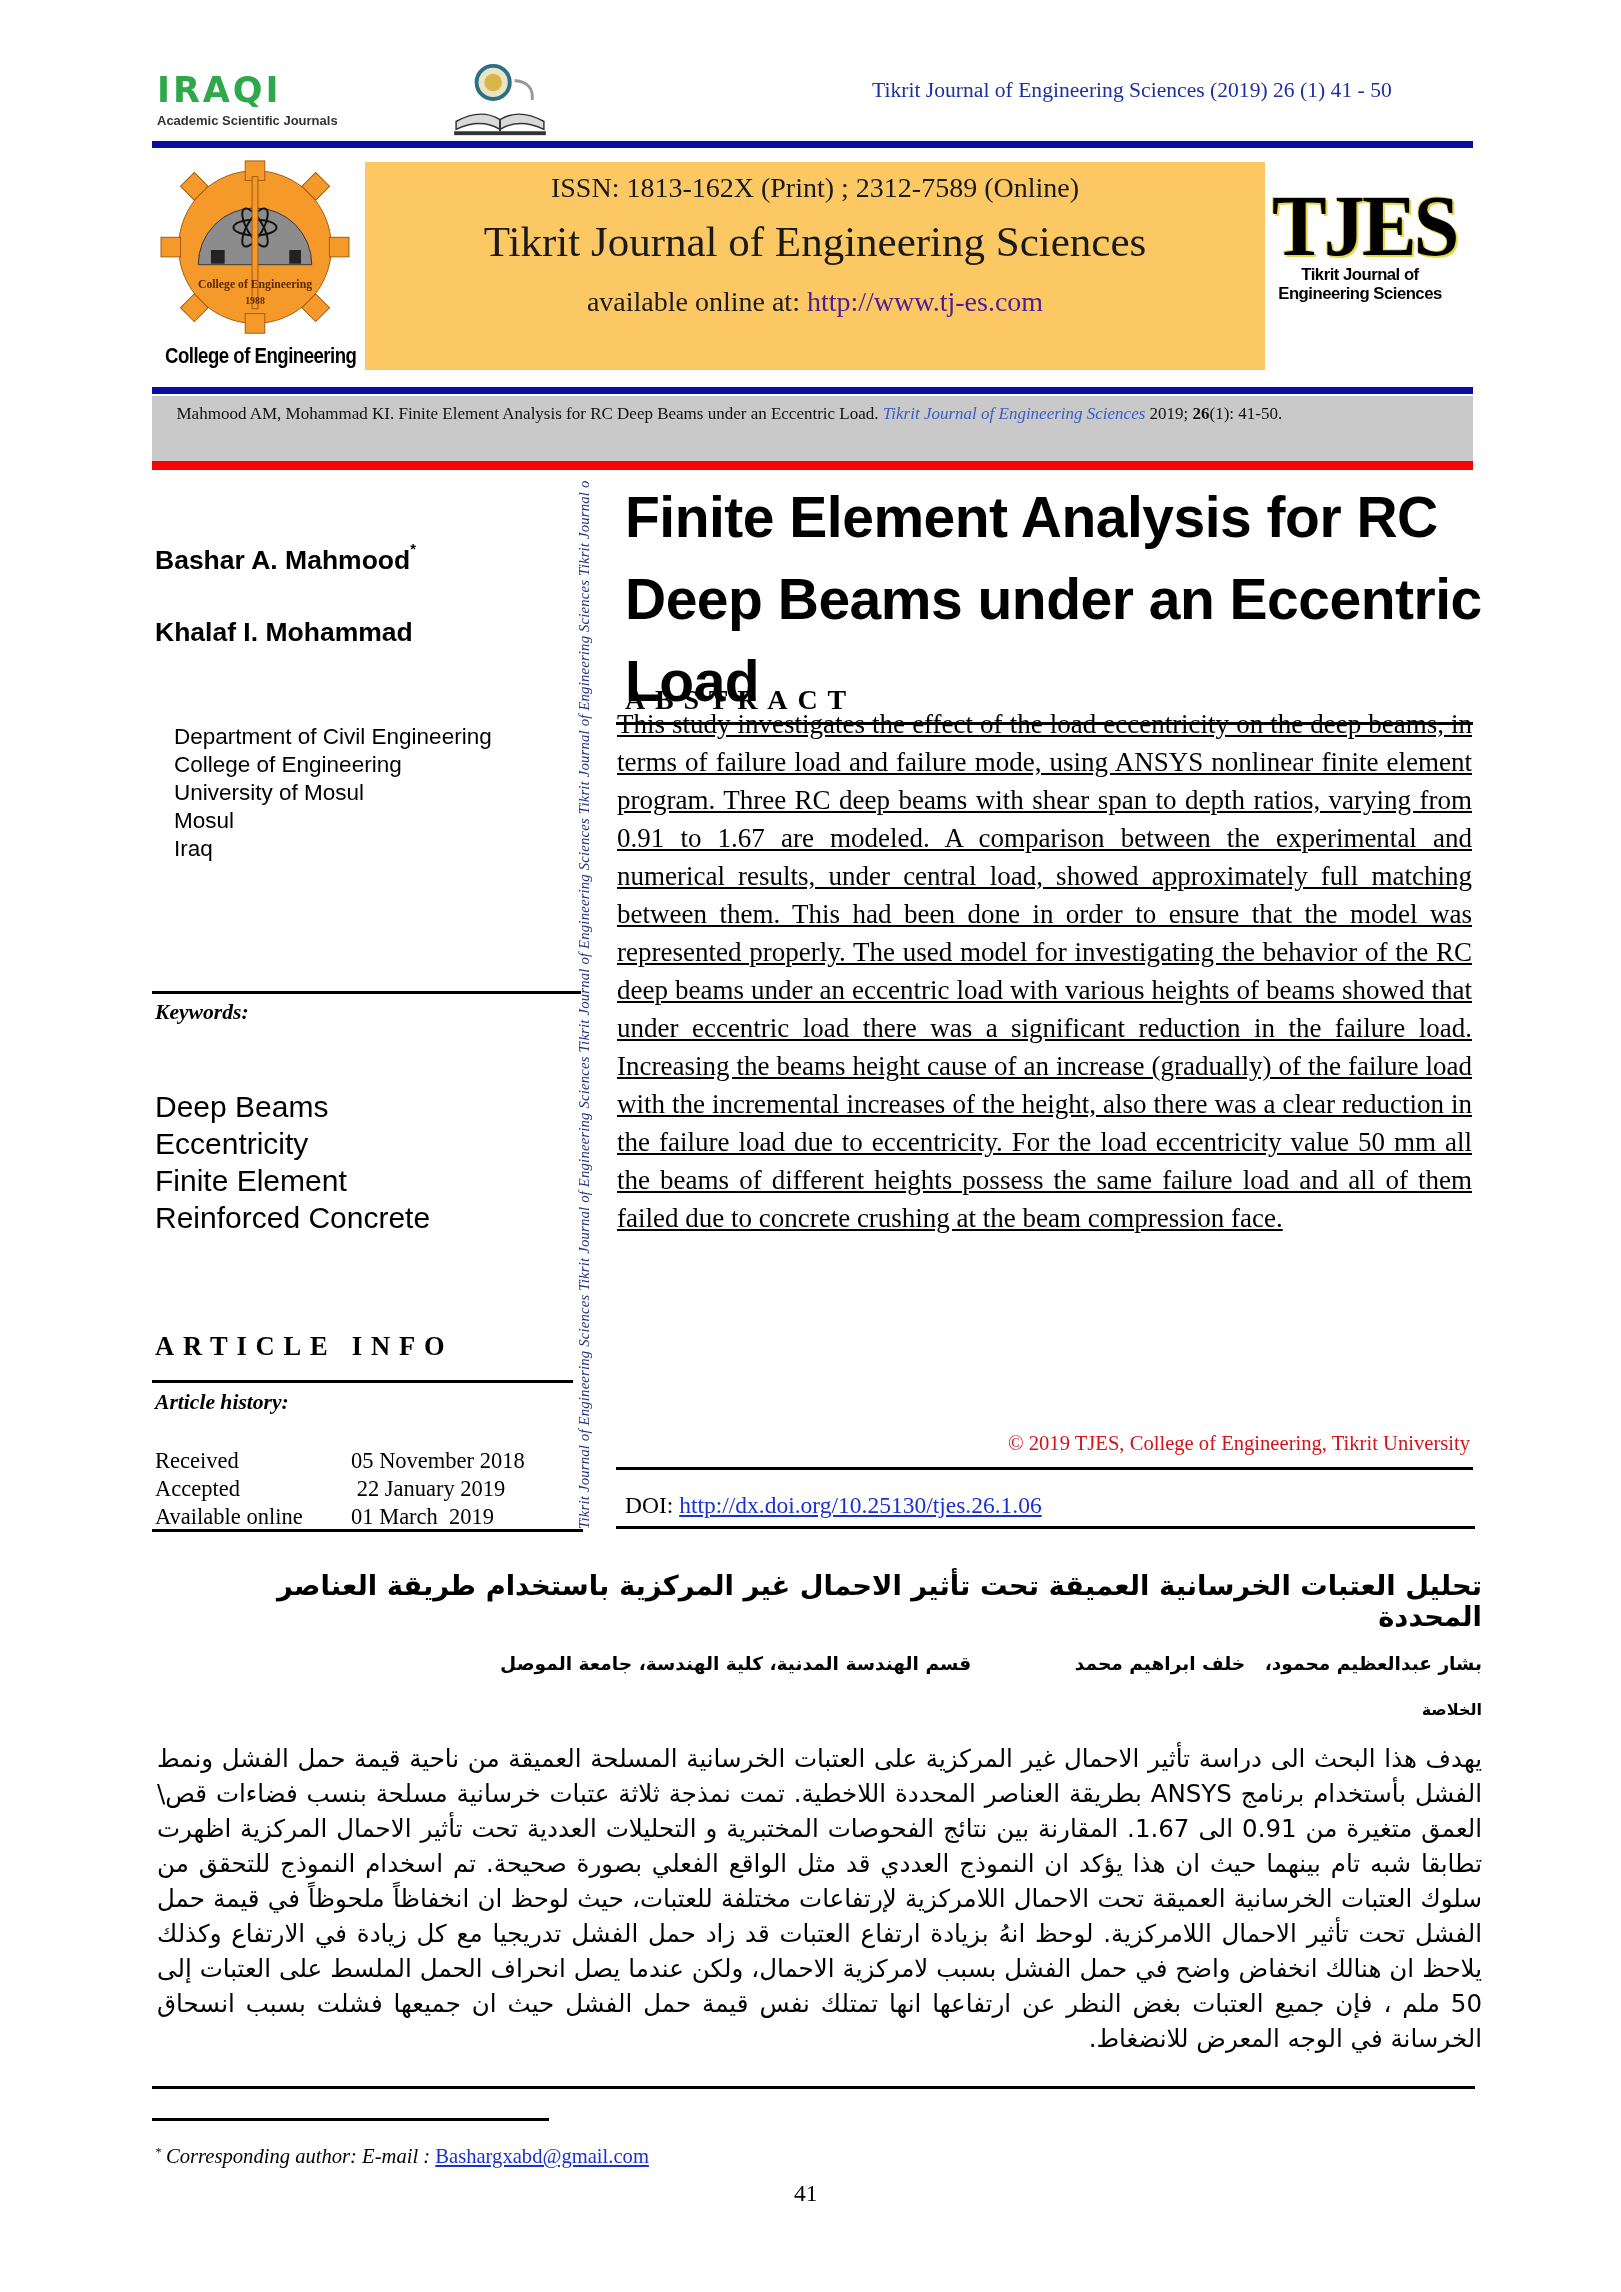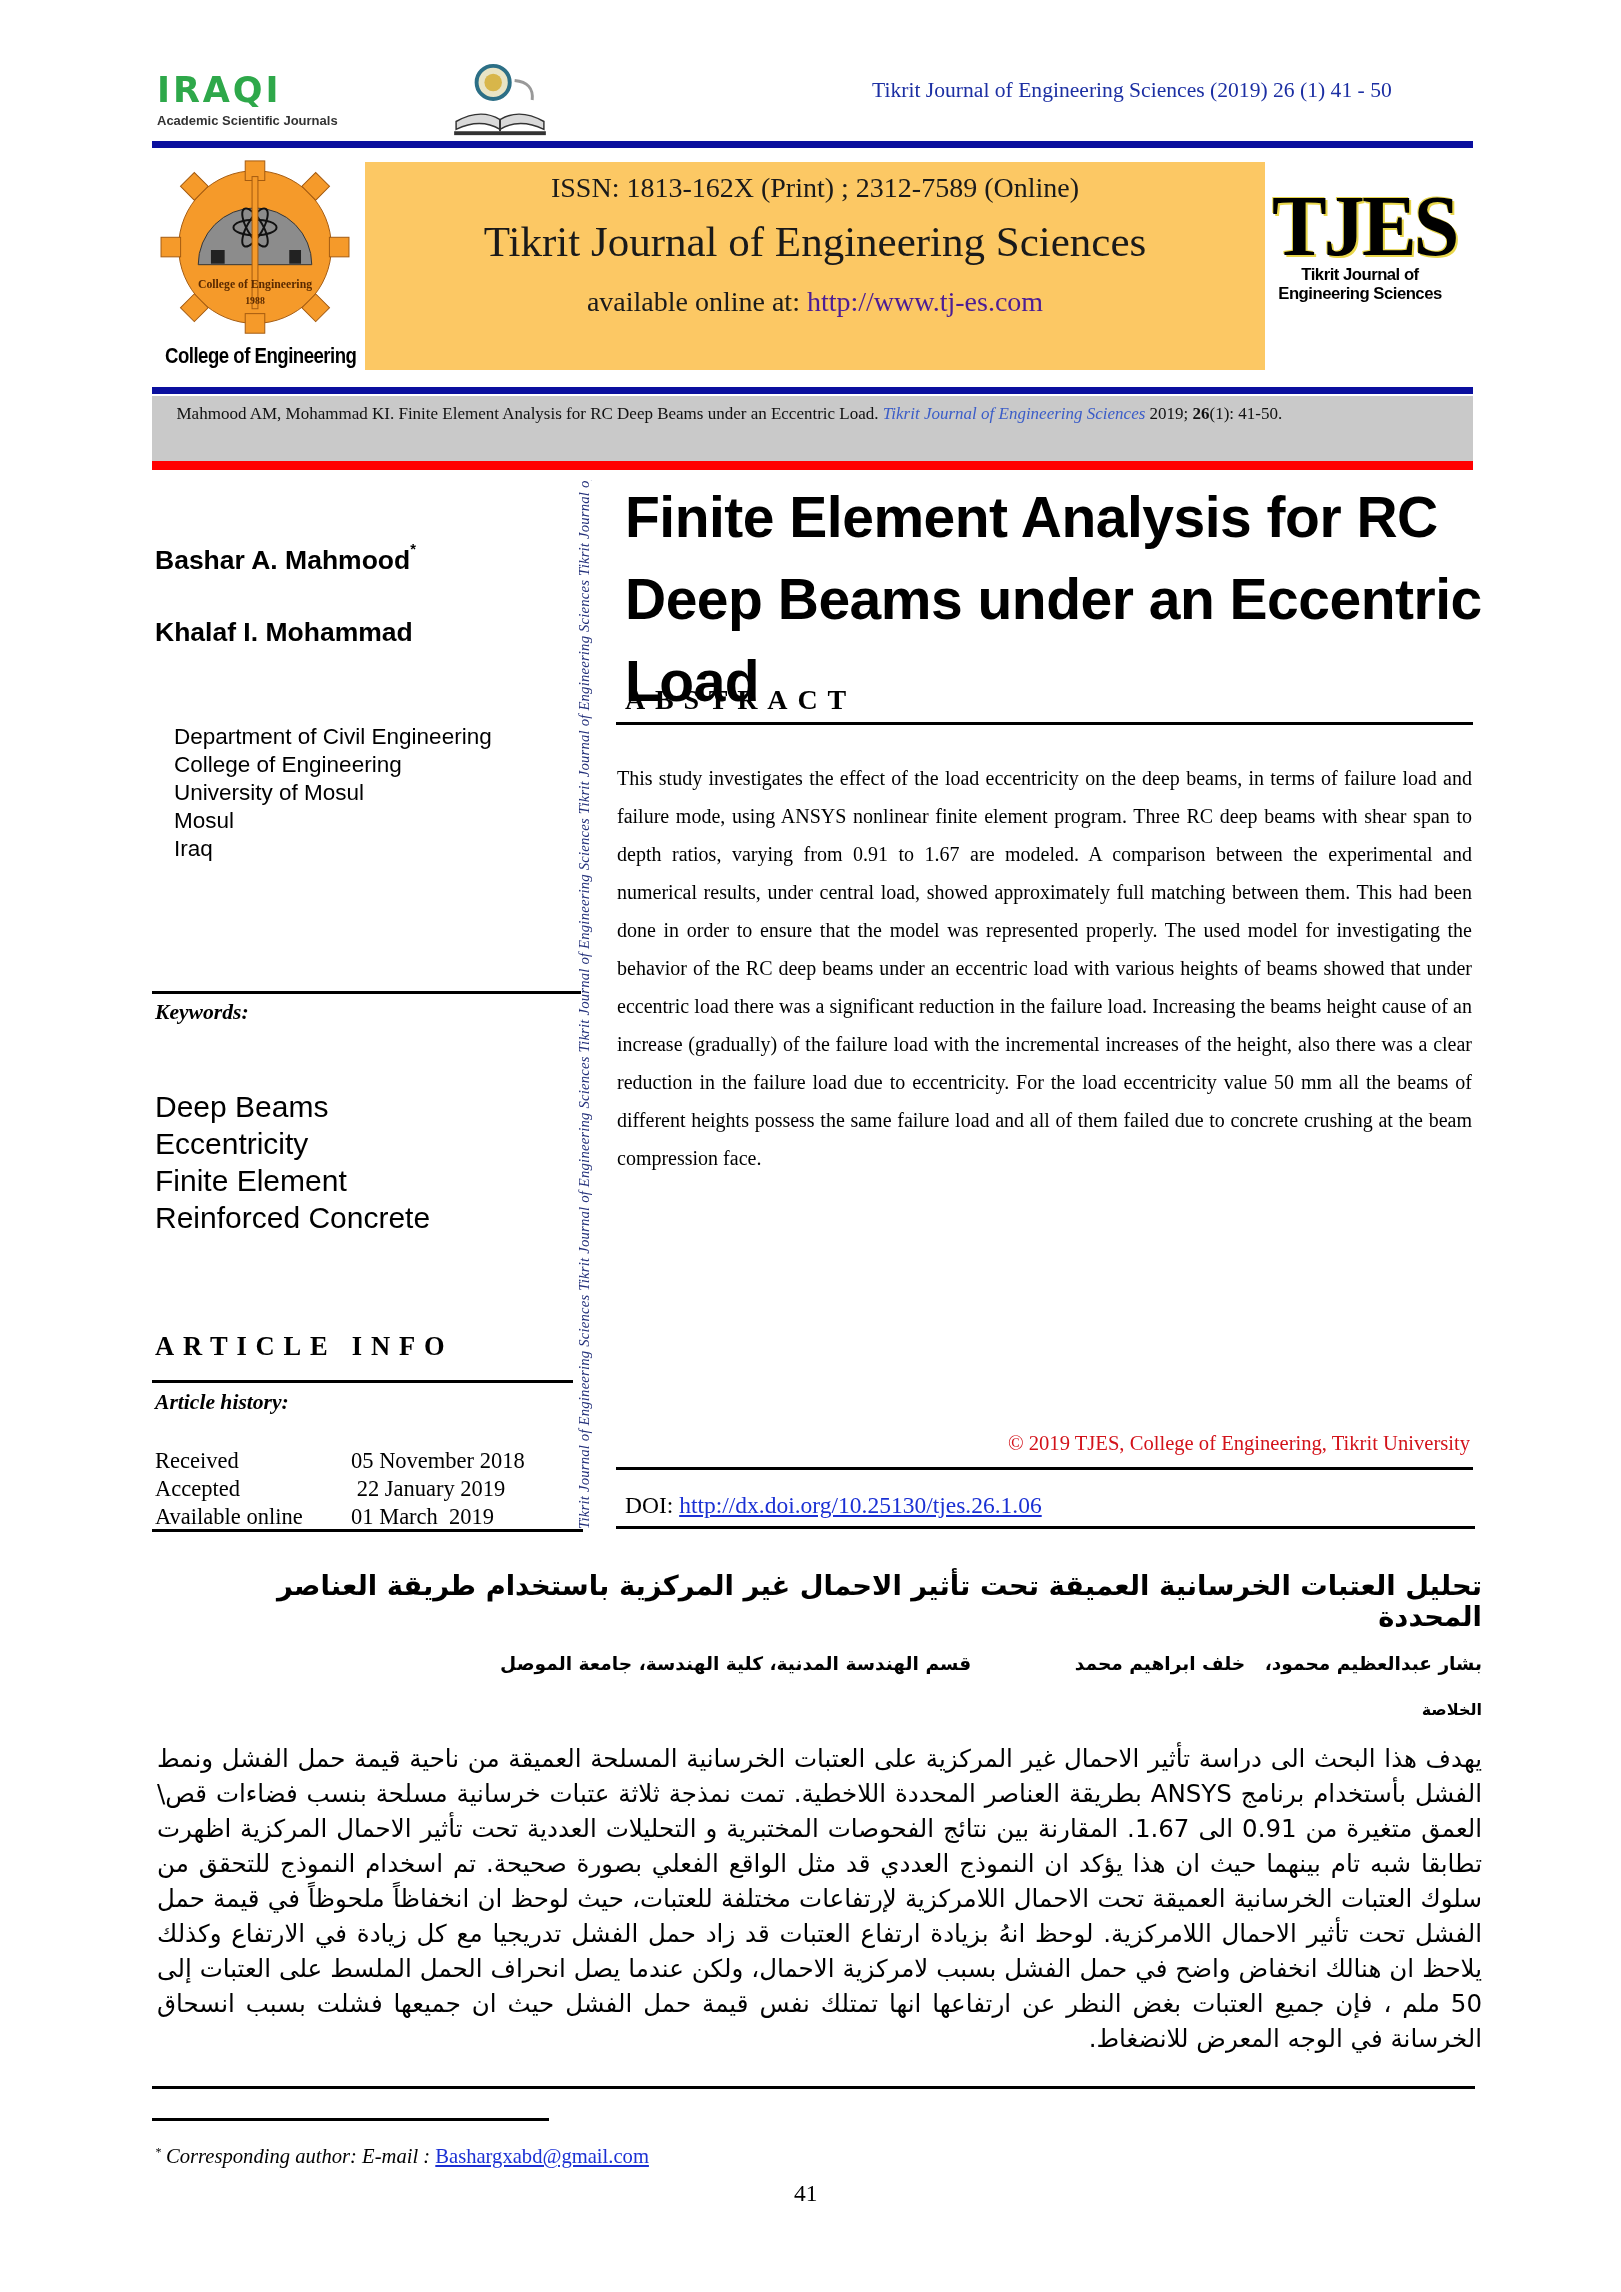--- a/index.html
+++ b/index.html
@@ -46,21 +46,21 @@
   .history { left: 155px; top: 1447px; font-size: 22.5px; line-height: 28px; }
   .history .row { display: flex; }
   .history .k { width: 196px; }
 
   
   .vwatermark { left: 576px; top: 1529px; width: 1049px; height: 27.4px; transform-origin: 0 0; transform: rotate(-90deg); font-size: 14.7px; font-style: italic; color: #23307a; white-space: nowrap; overflow: hidden; letter-spacing: 0.2px; }
 
   
   .main-title { left: 625px; top: 476px; width: 863px; font-family: "Liberation Sans", sans-serif; font-weight: bold; font-size: 57px; line-height: 82px; letter-spacing: -0.5px; }
   .abstract-label { left: 625px; top: 684px; font-weight: bold; font-size: 28px; letter-spacing: 9.8px; }
-  .abstract-text { left: 617px; top: 759px; width: 855px; font-size: 20px; line-height: 38px; text-align: justify; }
+  .abstract-text { left: 617px; top: 705px; width: 855px; font-size: 27px; line-height: 38px; text-align: justify; text-decoration: underline; }
   .copyright { left: 882px; top: 1432px; width: 588px; text-align: right; font-size: 20.6px; color: #d3121a; }
   .doi { left: 625px; top: 1492px; font-size: 23.5px; }
   .doi a { color: #1a30d4; text-decoration: underline; }
 
   
   .ar { direction: rtl; font-family: "DejaVu Sans", sans-serif; }
   .ar-title { left: 245px; top: 1570px; width: 1237px; font-weight: bold; font-size: 27.4px; }
   .ar-authors { left: 549px; top: 1653px; width: 933px; font-weight: bold; font-size: 18.6px; white-space: pre; }
   .ar-abs-label { left: 1274px; top: 1700px; width: 208px; font-weight: bold; font-size: 16px; }
   .ar-abs { left: 157px; top: 1741px; width: 1325px; font-size: 24.5px; line-height: 35px; text-align: justify; }

